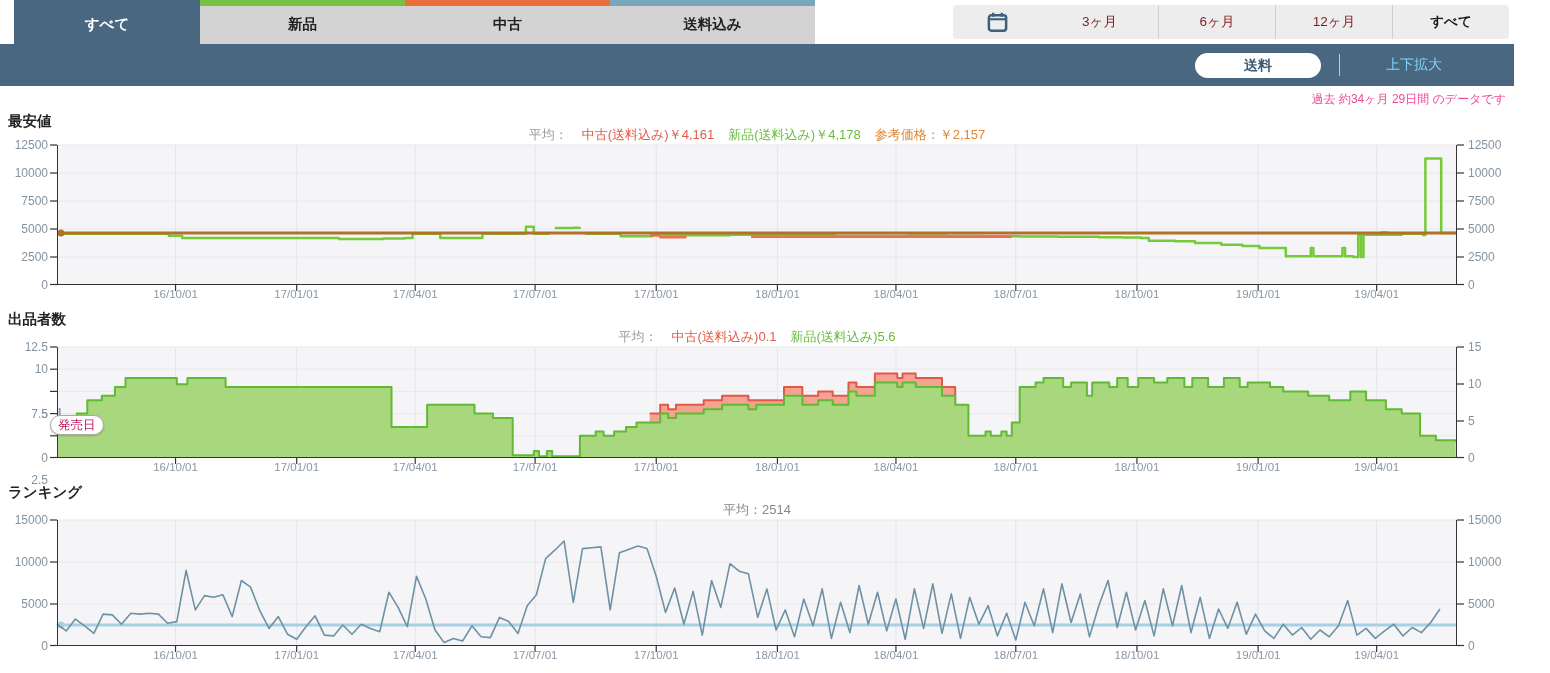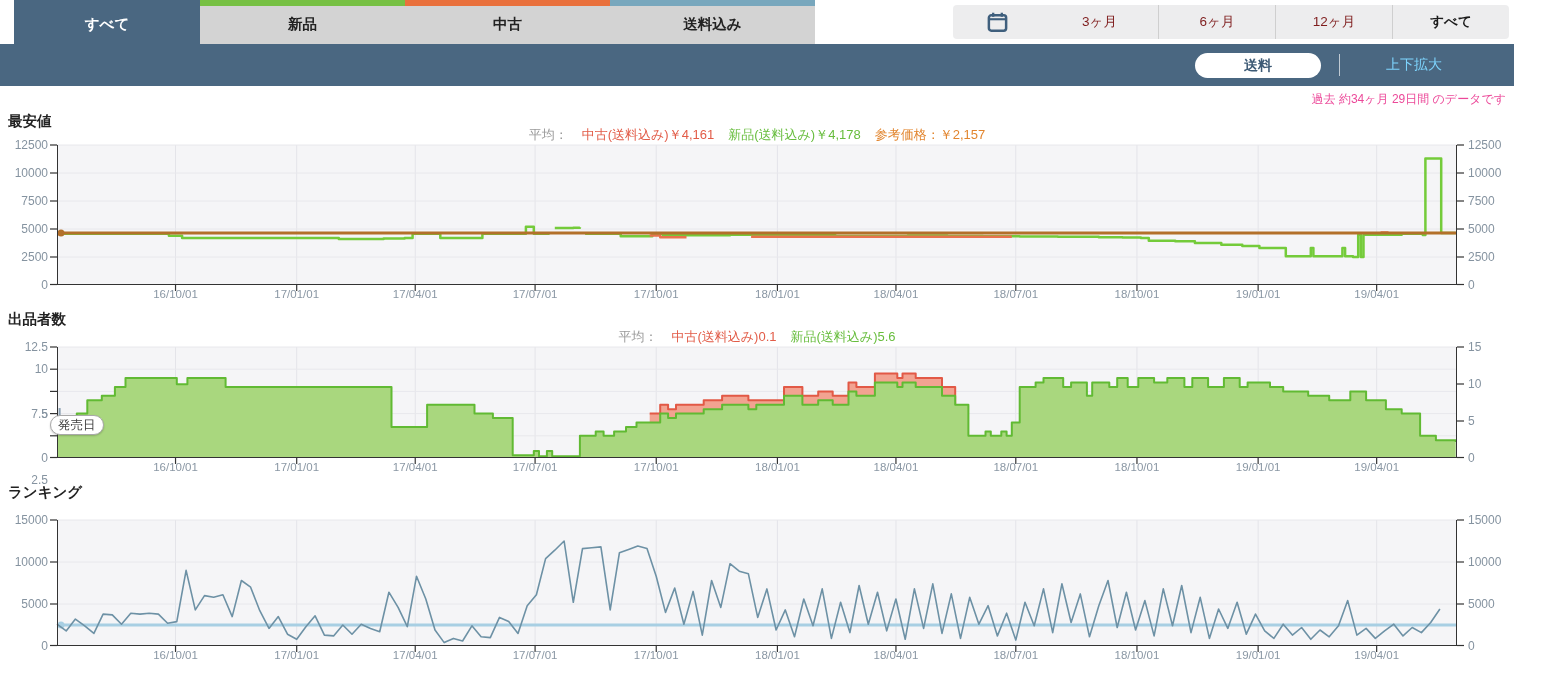--- a/index.html
+++ b/index.html
@@ -37,21 +37,21 @@
   .chart-row{display:flex;}
   .yaxis{width:75px;position:relative;}
   .ylab{position:absolute;transform:translateY(-50%);font-size:12px;color:#8593a0;white-space:nowrap;}
   .yaxis.left .ylab{right:9px;}
   .yaxis.right .ylab{left:11px;}
   .plot{width:1400px;position:relative;}
   .plot svg{display:block;}
   .xlabels{position:relative;height:20px;width:100%;}
   .xlab{position:absolute;top:3px;transform:translateX(-50%);font-size:11.5px;color:#8a97a4;white-space:nowrap;}
   .release-bubble{position:absolute;left:-7px;top:68px;z-index:2;background:#fff;border:1px solid #a9a9a9;
-        border-radius:10px;padding:0 7px;height:20px;line-height:18px;font-size:12.5px;color:#404040;
+        border-radius:10px;padding:0 7px;height:20px;line-height:18px;font-size:12.5px;color:#be185d;
         box-shadow:0 1px 2px rgba(0,0,0,.2);}
 </style>
 </head>
 <body>
 
 <div class="page">
 
   <div class="tab-row">
     <div class="tab active">
       <span>すべて</span>
@@ -266,20 +266,23 @@
           <span class="ylab" style="top: 74px;">5</span>
           <span class="ylab" style="top: 37px;">10</span>
           <span class="ylab" style="top: 0px;">15</span>
         </div>
     </div>
   </div>
 
   <div>
     <div class="sec-head tall">
       <div class="sec-title">ランキング</div>
+      <div class="legend">
+        <span style="color: rgb(136, 136, 136);">平均：2514</span>
+      </div>
     </div>
     <div class="chart-row">
       <div class="yaxis left">
           <span class="ylab" style="top: 126px;">0</span>
           <span class="ylab" style="top: 84px;">5000</span>
           <span class="ylab" style="top: 42px;">10000</span>
           <span class="ylab" style="top: 0px;">15000</span>
         </div>
       <div class="plot">
         <svg viewBox="0 0 1400 126" width="1400" height="126" style="overflow: visible;">

